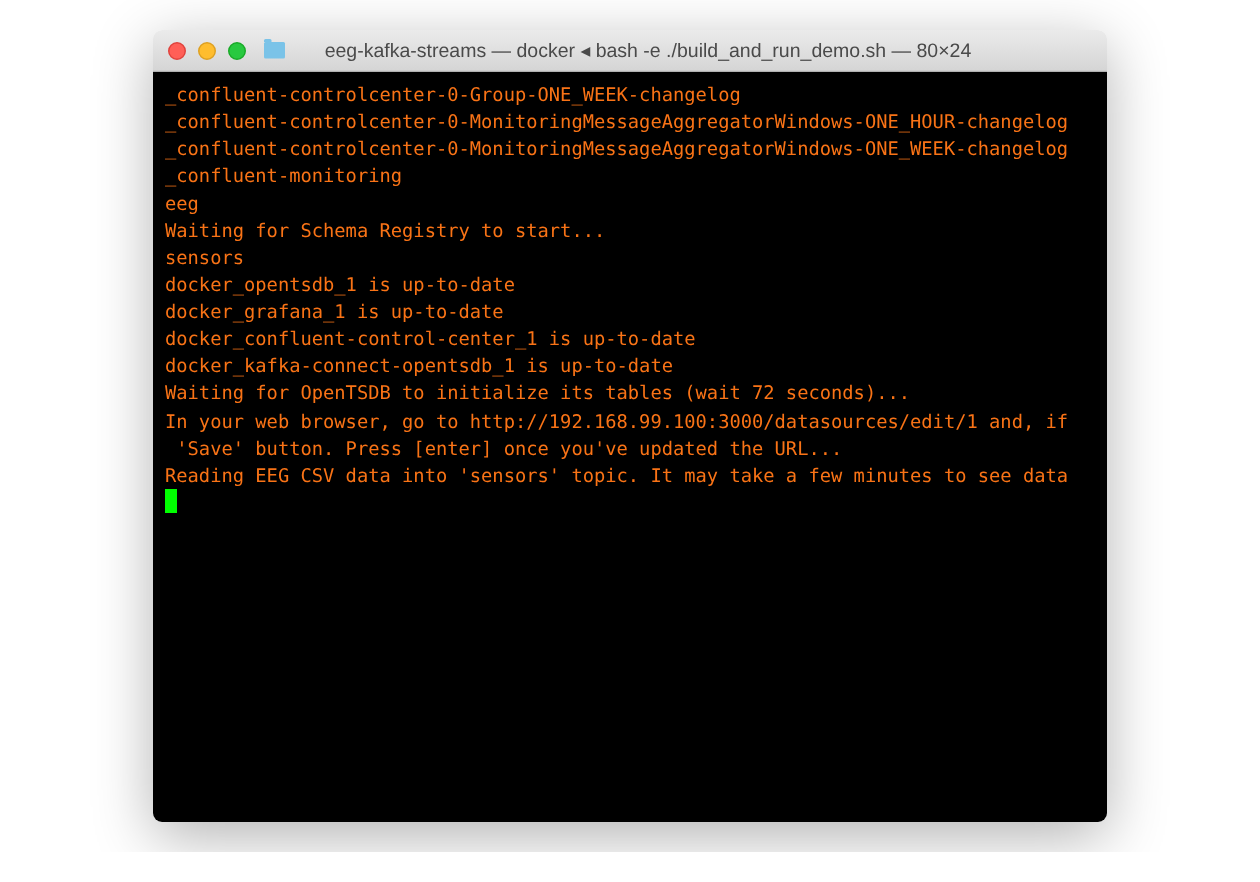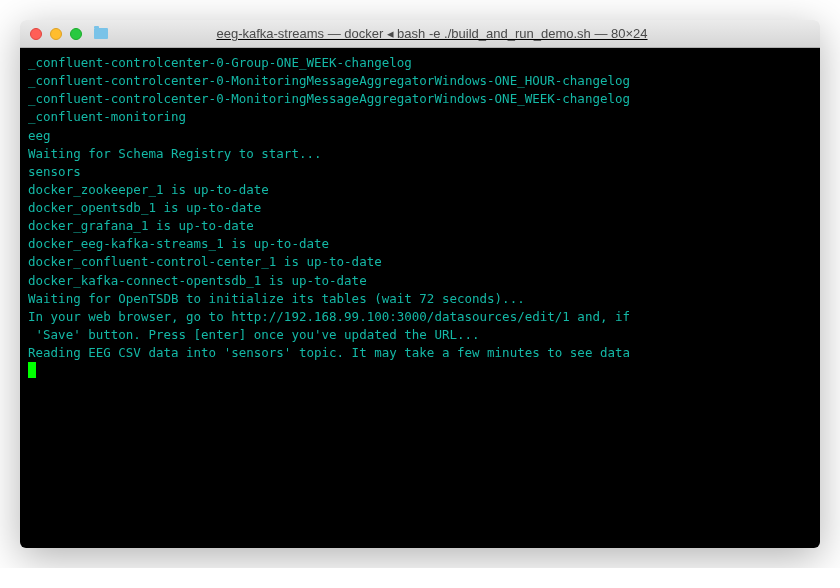--- a/index.html
+++ b/index.html
@@ -6,26 +6,25 @@
       margin: 0;
       padding: 0;
       box-sizing: border-box;
     }
     body {
       background: #ffffff;
       font-family: -apple-system, BlinkMacSystemFont, sans-serif;
       padding: 20px;
     }
     .window {
-      width: 800px;
+      width: 636px;
       margin: 0 auto;
       border-radius: 6px;
       overflow: hidden;
       box-shadow: 0 10px 40px rgba(0,0,0,0.3);
-      text-decoration: underline;
     }
     .titlebar {
       background: linear-gradient(to bottom, #ebebeb, #d5d5d5);
       height: 28px;
       display: flex;
       align-items: center;
       padding: 0 10px;
       border-bottom: 1px solid #b0b0b0;
     }
     .traffic-lights {
@@ -65,21 +64,21 @@
       flex: 1;
       text-align: center;
       padding-right: 60px;
     }
     .terminal-body {
       background: #000000;
       padding: 6px 8px;
       font-family: 'Menlo', 'Monaco', 'Consolas', monospace;
       font-size: 12.5px;
       line-height: 1.45;
-      color: #14b8a6;
+      color: #f97316;
       min-height: 500px;
     }
     .terminal-line {
       white-space: pre-wrap;
       word-break: break-all;
     }
     .cursor {
       display: inline-block;
       width: 8px;
       height: 16px;
@@ -101,24 +100,22 @@
     <div class="title-text">eeg-kafka-streams — docker ◂ bash -e ./build_and_run_demo.sh — 80×24</div>
   </div>
   <div class="terminal-body">
     <div class="terminal-line">_confluent-controlcenter-0-Group-ONE_WEEK-changelog</div>
     <div class="terminal-line">_confluent-controlcenter-0-MonitoringMessageAggregatorWindows-ONE_HOUR-changelog</div>
     <div class="terminal-line">_confluent-controlcenter-0-MonitoringMessageAggregatorWindows-ONE_WEEK-changelog</div>
     <div class="terminal-line">_confluent-monitoring</div>
     <div class="terminal-line">eeg</div>
     <div class="terminal-line">Waiting for Schema Registry to start...</div>
     <div class="terminal-line">sensors</div>
-    <div class="terminal-line">docker_zookeeper_1 is up-to-date</div>
     <div class="terminal-line">docker_opentsdb_1 is up-to-date</div>
     <div class="terminal-line">docker_grafana_1 is up-to-date</div>
-    <div class="terminal-line">docker_eeg-kafka-streams_1 is up-to-date</div>
     <div class="terminal-line">docker_confluent-control-center_1 is up-to-date</div>
     <div class="terminal-line">docker_kafka-connect-opentsdb_1 is up-to-date</div>
     <div class="terminal-line">Waiting for OpenTSDB to initialize its tables (wait 72 seconds)...</div>
     <div class="terminal-line">In your web browser, go to http://192.168.99.100:3000/datasources/edit/1 and, if</div>
     <div class="terminal-line"> 'Save' button. Press [enter] once you've updated the URL...</div>
     <div class="terminal-line">Reading EEG CSV data into 'sensors' topic. It may take a few minutes to see data</div>
     <span class="cursor"></span>
   </div>
 </div>
 

